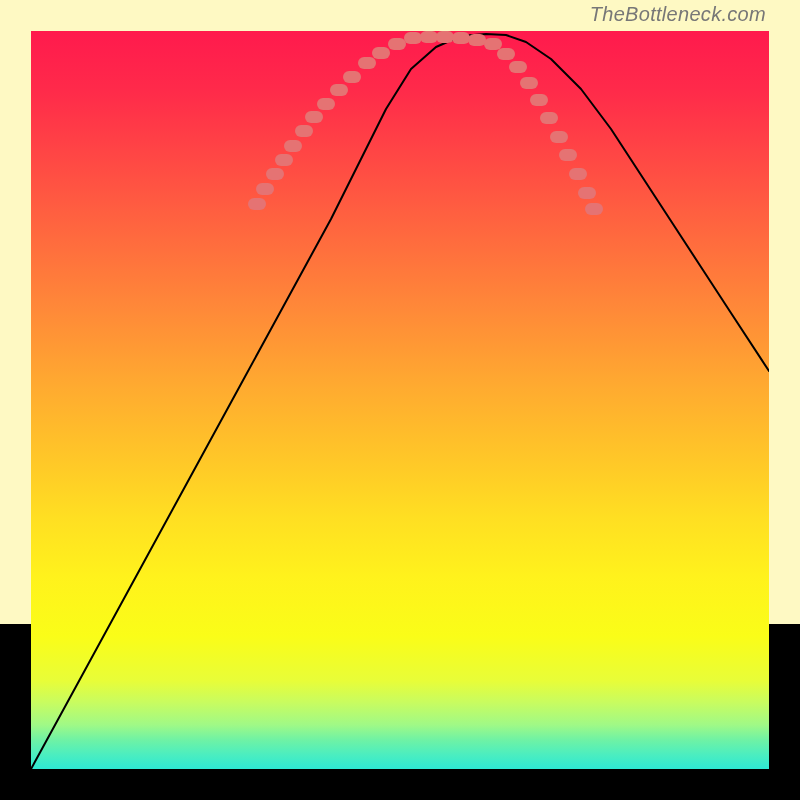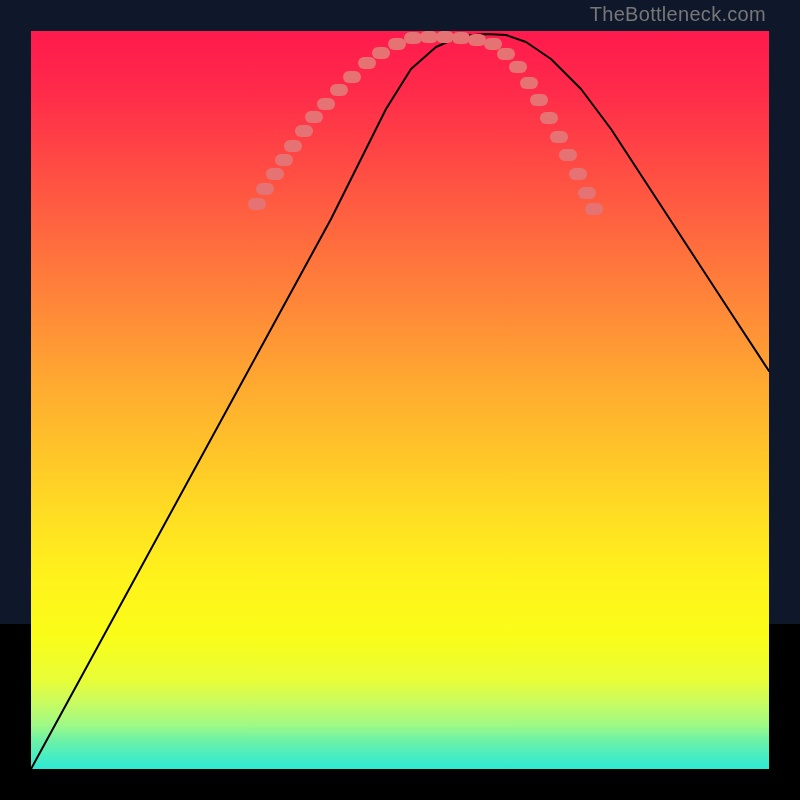--- a/index.html
+++ b/index.html
@@ -7,22 +7,23 @@
     padding: 0;
     background: #000;
     width: 800px;
     height: 800px;
     overflow: hidden;
     font-family: Arial, Helvetica, sans-serif;
   }
   .outer {
     width: 800px;
     height: 624px;
-    background: #0f172a;
+    background: #fef9c3;
     position: relative;
+    font-style: italic;
   }
   .plot {
     position: absolute;
     left: 31px;
     top: 31px;
     width: 738px;
     height: 738px;
     background: linear-gradient(to bottom,
       #ff1a4d 0%,
       #ff2a4a 8%,

